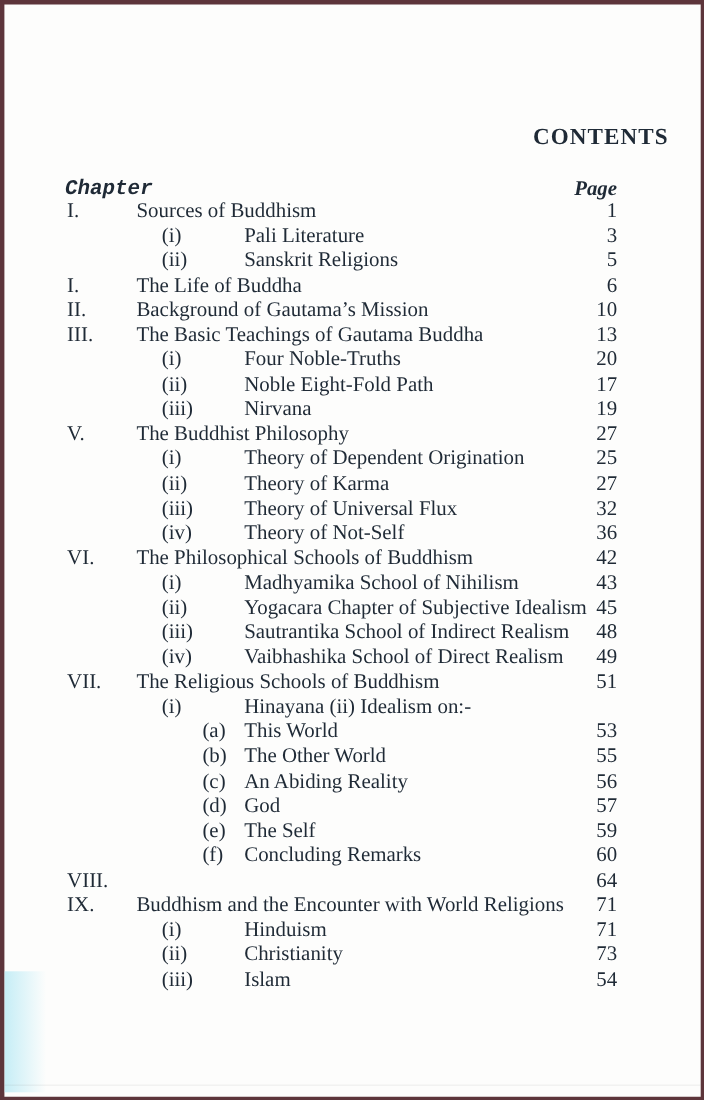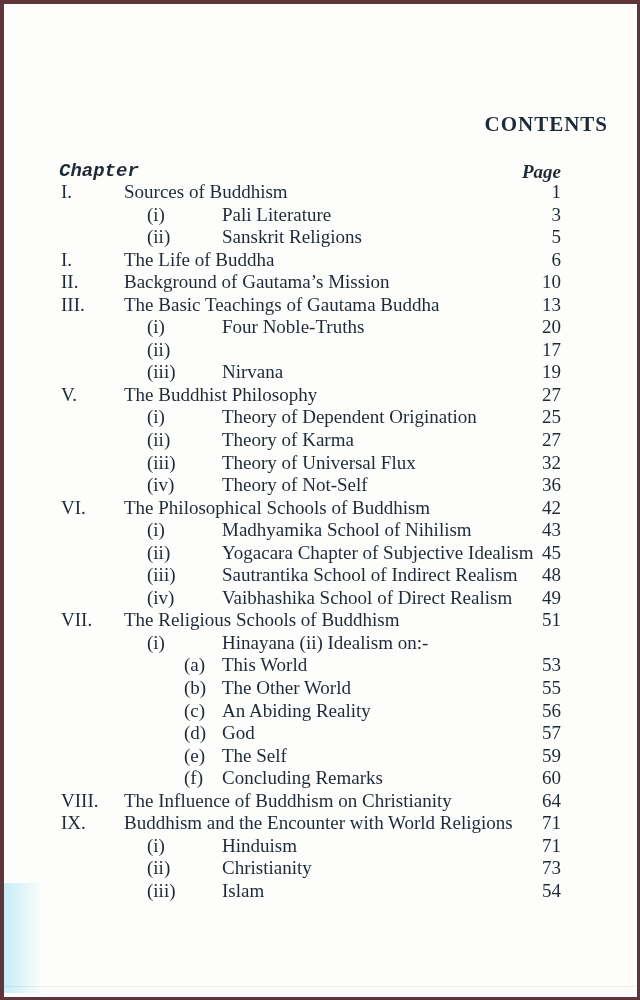--- a/index.html
+++ b/index.html
@@ -130,20 +130,21 @@
   </div>
 
   <div class="row lv-sub">
     <span class="num">(i)</span>
     <span class="label">Four Noble-Truths</span>
     <span class="page-num">20</span>
   </div>
 
   <div class="row lv-sub">
     <span class="num">(ii)</span>
+    <span class="label">Noble Eight-Fold Path</span>
     <span class="page-num">17</span>
   </div>
 
   <div class="row lv-sub">
     <span class="num">(iii)</span>
     <span class="label">Nirvana</span>
     <span class="page-num">19</span>
   </div>
 
   <div class="row lv-chapter">
@@ -249,21 +250,20 @@
   </div>
 
   <div class="row lv-subsub">
     <span class="num">(f)</span>
     <span class="label">Concluding Remarks</span>
     <span class="page-num">60</span>
   </div>
 
   <div class="row lv-chapter">
     <span class="num">VIII.</span>
-    <span class="label">The Influence of Buddhism on Christianity</span>
     <span class="page-num">64</span>
   </div>
 
   <div class="row lv-chapter">
     <span class="num">IX.</span>
     <span class="label">Buddhism and the Encounter with World Religions</span>
     <span class="page-num">71</span>
   </div>
 
   <div class="row lv-sub">

